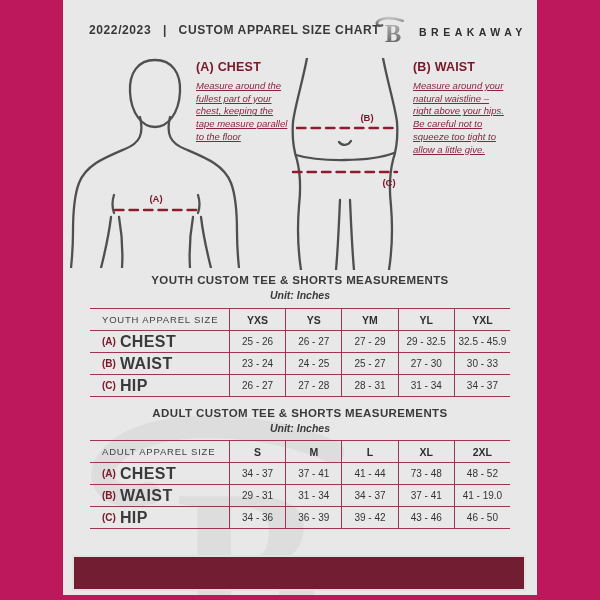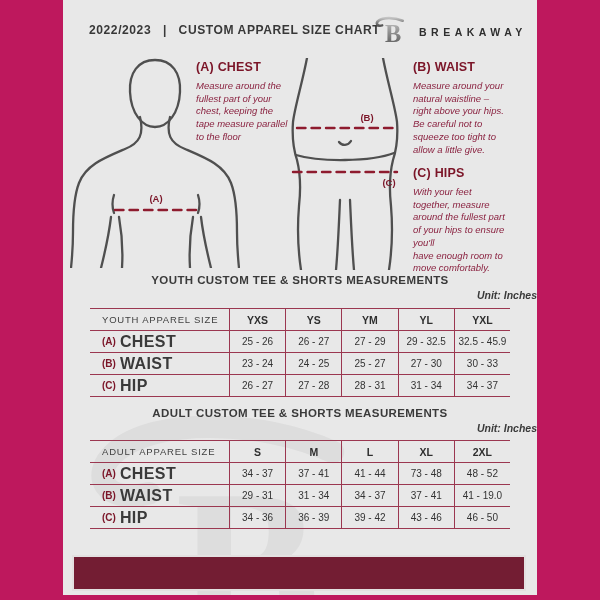--- a/index.html
+++ b/index.html
@@ -17,26 +17,26 @@
   
   .fig{position:absolute;}
   .fig path,.fig ellipse{fill:none;stroke:#4f4f4f;stroke-width:2.3;stroke-linecap:round;}
   .fig .dash{stroke:#8e1b2e;stroke-width:2.4;stroke-dasharray:8.5 6;}
   .fig text{fill:#7b1528;font-weight:700;font-size:9.5px;font-family:"Liberation Sans",sans-serif;}
 
   
   .instr{position:absolute;}
   .instr-h{font-size:12.5px;font-weight:800;color:#7b1528;letter-spacing:.2px;}
   .instr-b{margin-top:6px;font-size:9.5px;font-style:italic;font-weight:500;color:#8a2240;
-    line-height:1.34;white-space:pre-line;}
+    line-height:1.34;white-space:pre-line;text-decoration:underline;}
 
   
   .tbl-title{position:absolute;left:0;width:474px;text-align:center;font-size:11.5px;font-weight:700;
     color:#3a3a3a;letter-spacing:.4px;}
-  .tbl-unit{position:absolute;left:0;width:474px;text-align:right;font-size:10.5px;font-style:italic;
+  .tbl-unit{position:absolute;left:0;width:474px;text-align:center;font-size:10.5px;font-style:italic;
     font-weight:600;color:#3a3a3a;}
   .size-table{position:absolute;left:27px;width:420px;border-top:1.5px solid #9b3750;}
   .st-row{display:grid;grid-template-columns:139px repeat(5,1fr);height:21px;
     border-bottom:1.5px solid #9b3750;}
   .st-cell{display:flex;align-items:center;justify-content:center;border-left:1.5px solid #9b3750;
     font-size:10px;color:#333;font-weight:500;}
   .st-cell.first{border-left:none;justify-content:flex-start;padding-left:12px;}
   .st-head .st-cell{font-weight:700;color:#2f2f2f;font-size:10.5px;}
   .st-head .st-cell.first{font-weight:400;font-size:9.5px;letter-spacing:.8px;color:#3f3f3f;}
   .row-label{font-weight:600;color:#3a3a3a;letter-spacing:.4px;font-size:16px;}
@@ -108,30 +108,20 @@
   </div>
   <div class="instr" style="left:350px;top:60px;width:120px">
     <div class="instr-h">(B) WAIST</div>
     <div class="instr-b">Measure around your
 natural waistline –
 right above your hips.
 Be careful not to
 squeeze too tight to
 allow a little give.</div>
   </div>
-  <div class="instr" style="left:350px;top:166px;width:122px">
-    <div class="instr-h">(C) HIPS</div>
-    <div class="instr-b">With your feet
-together, measure
-around the fullest part
-of your hips to ensure
-you'll
-have enough room to
-move comfortably.</div>
-  </div>
 
   <div class="tbl-title" style="top:274px">YOUTH CUSTOM TEE &amp; SHORTS MEASUREMENTS</div>
   <div class="tbl-unit" style="top:289px">Unit: Inches</div>
   <div class="size-table" style="top:308px">
     <div class="st-row st-head">
       <div class="st-cell first">YOUTH APPAREL SIZE</div>
       <div class="st-cell">YXS</div>
       <div class="st-cell">YS</div>
       <div class="st-cell">YM</div>
       <div class="st-cell">YL</div>

